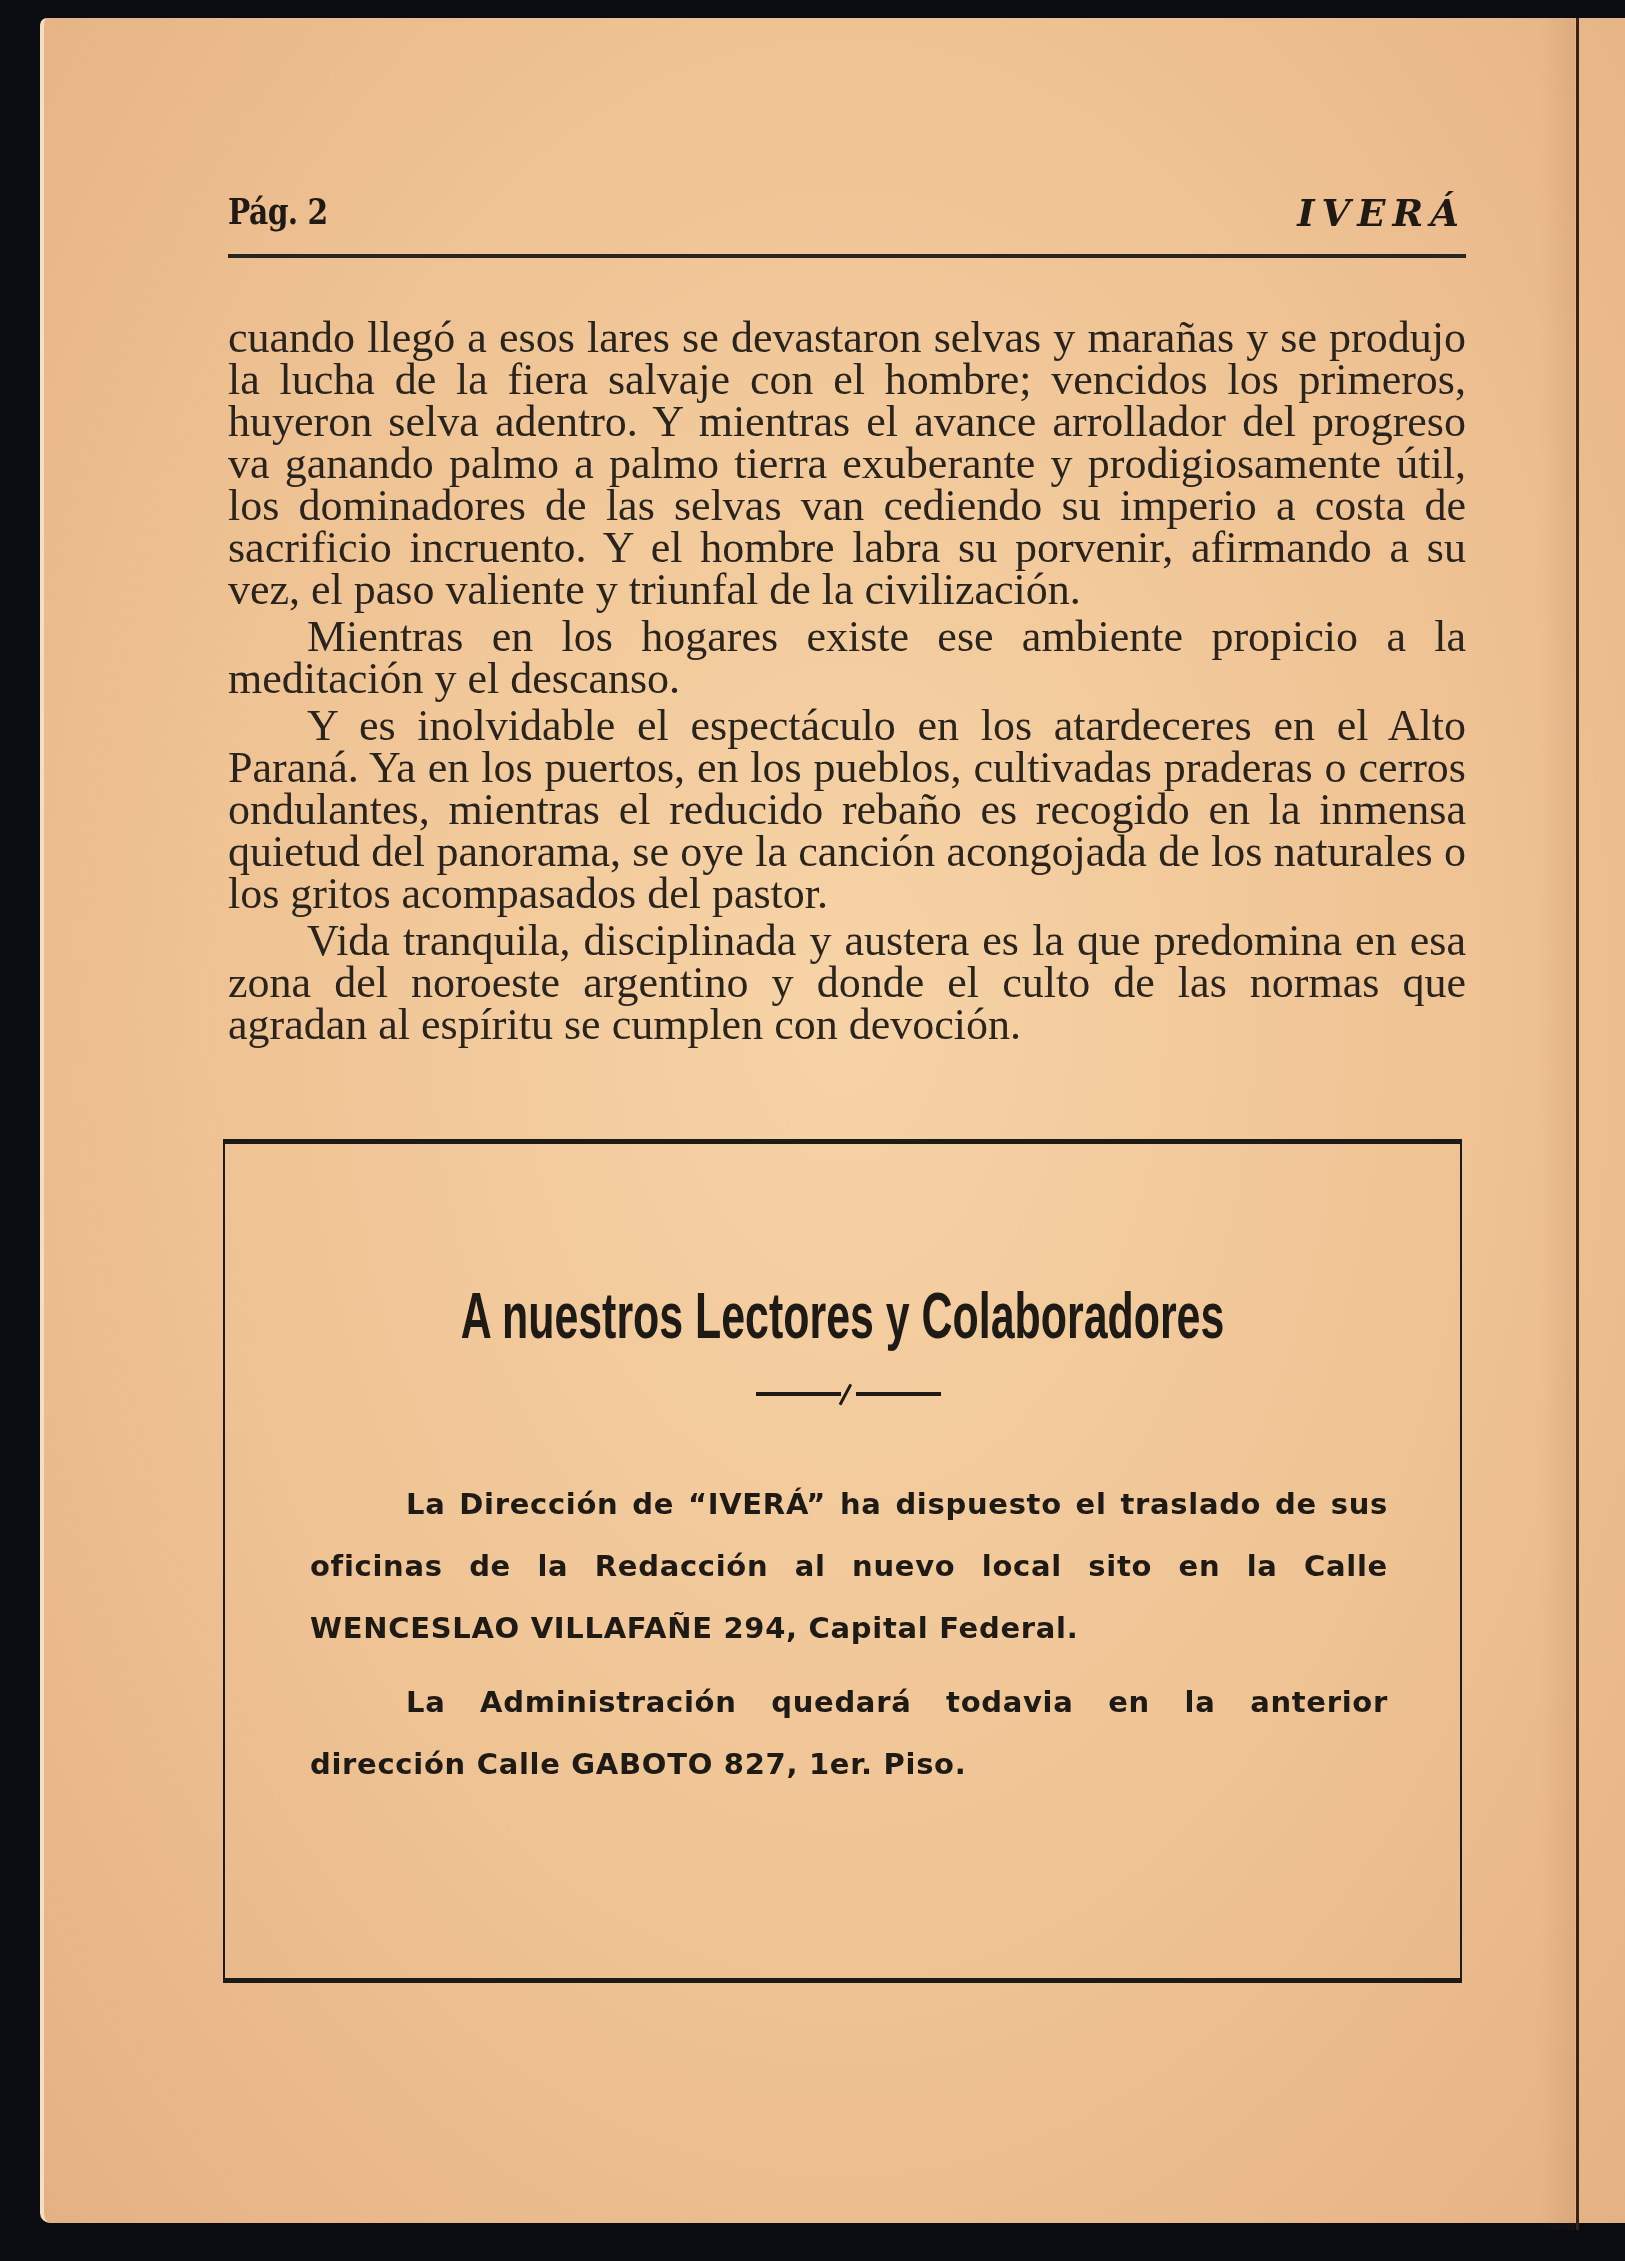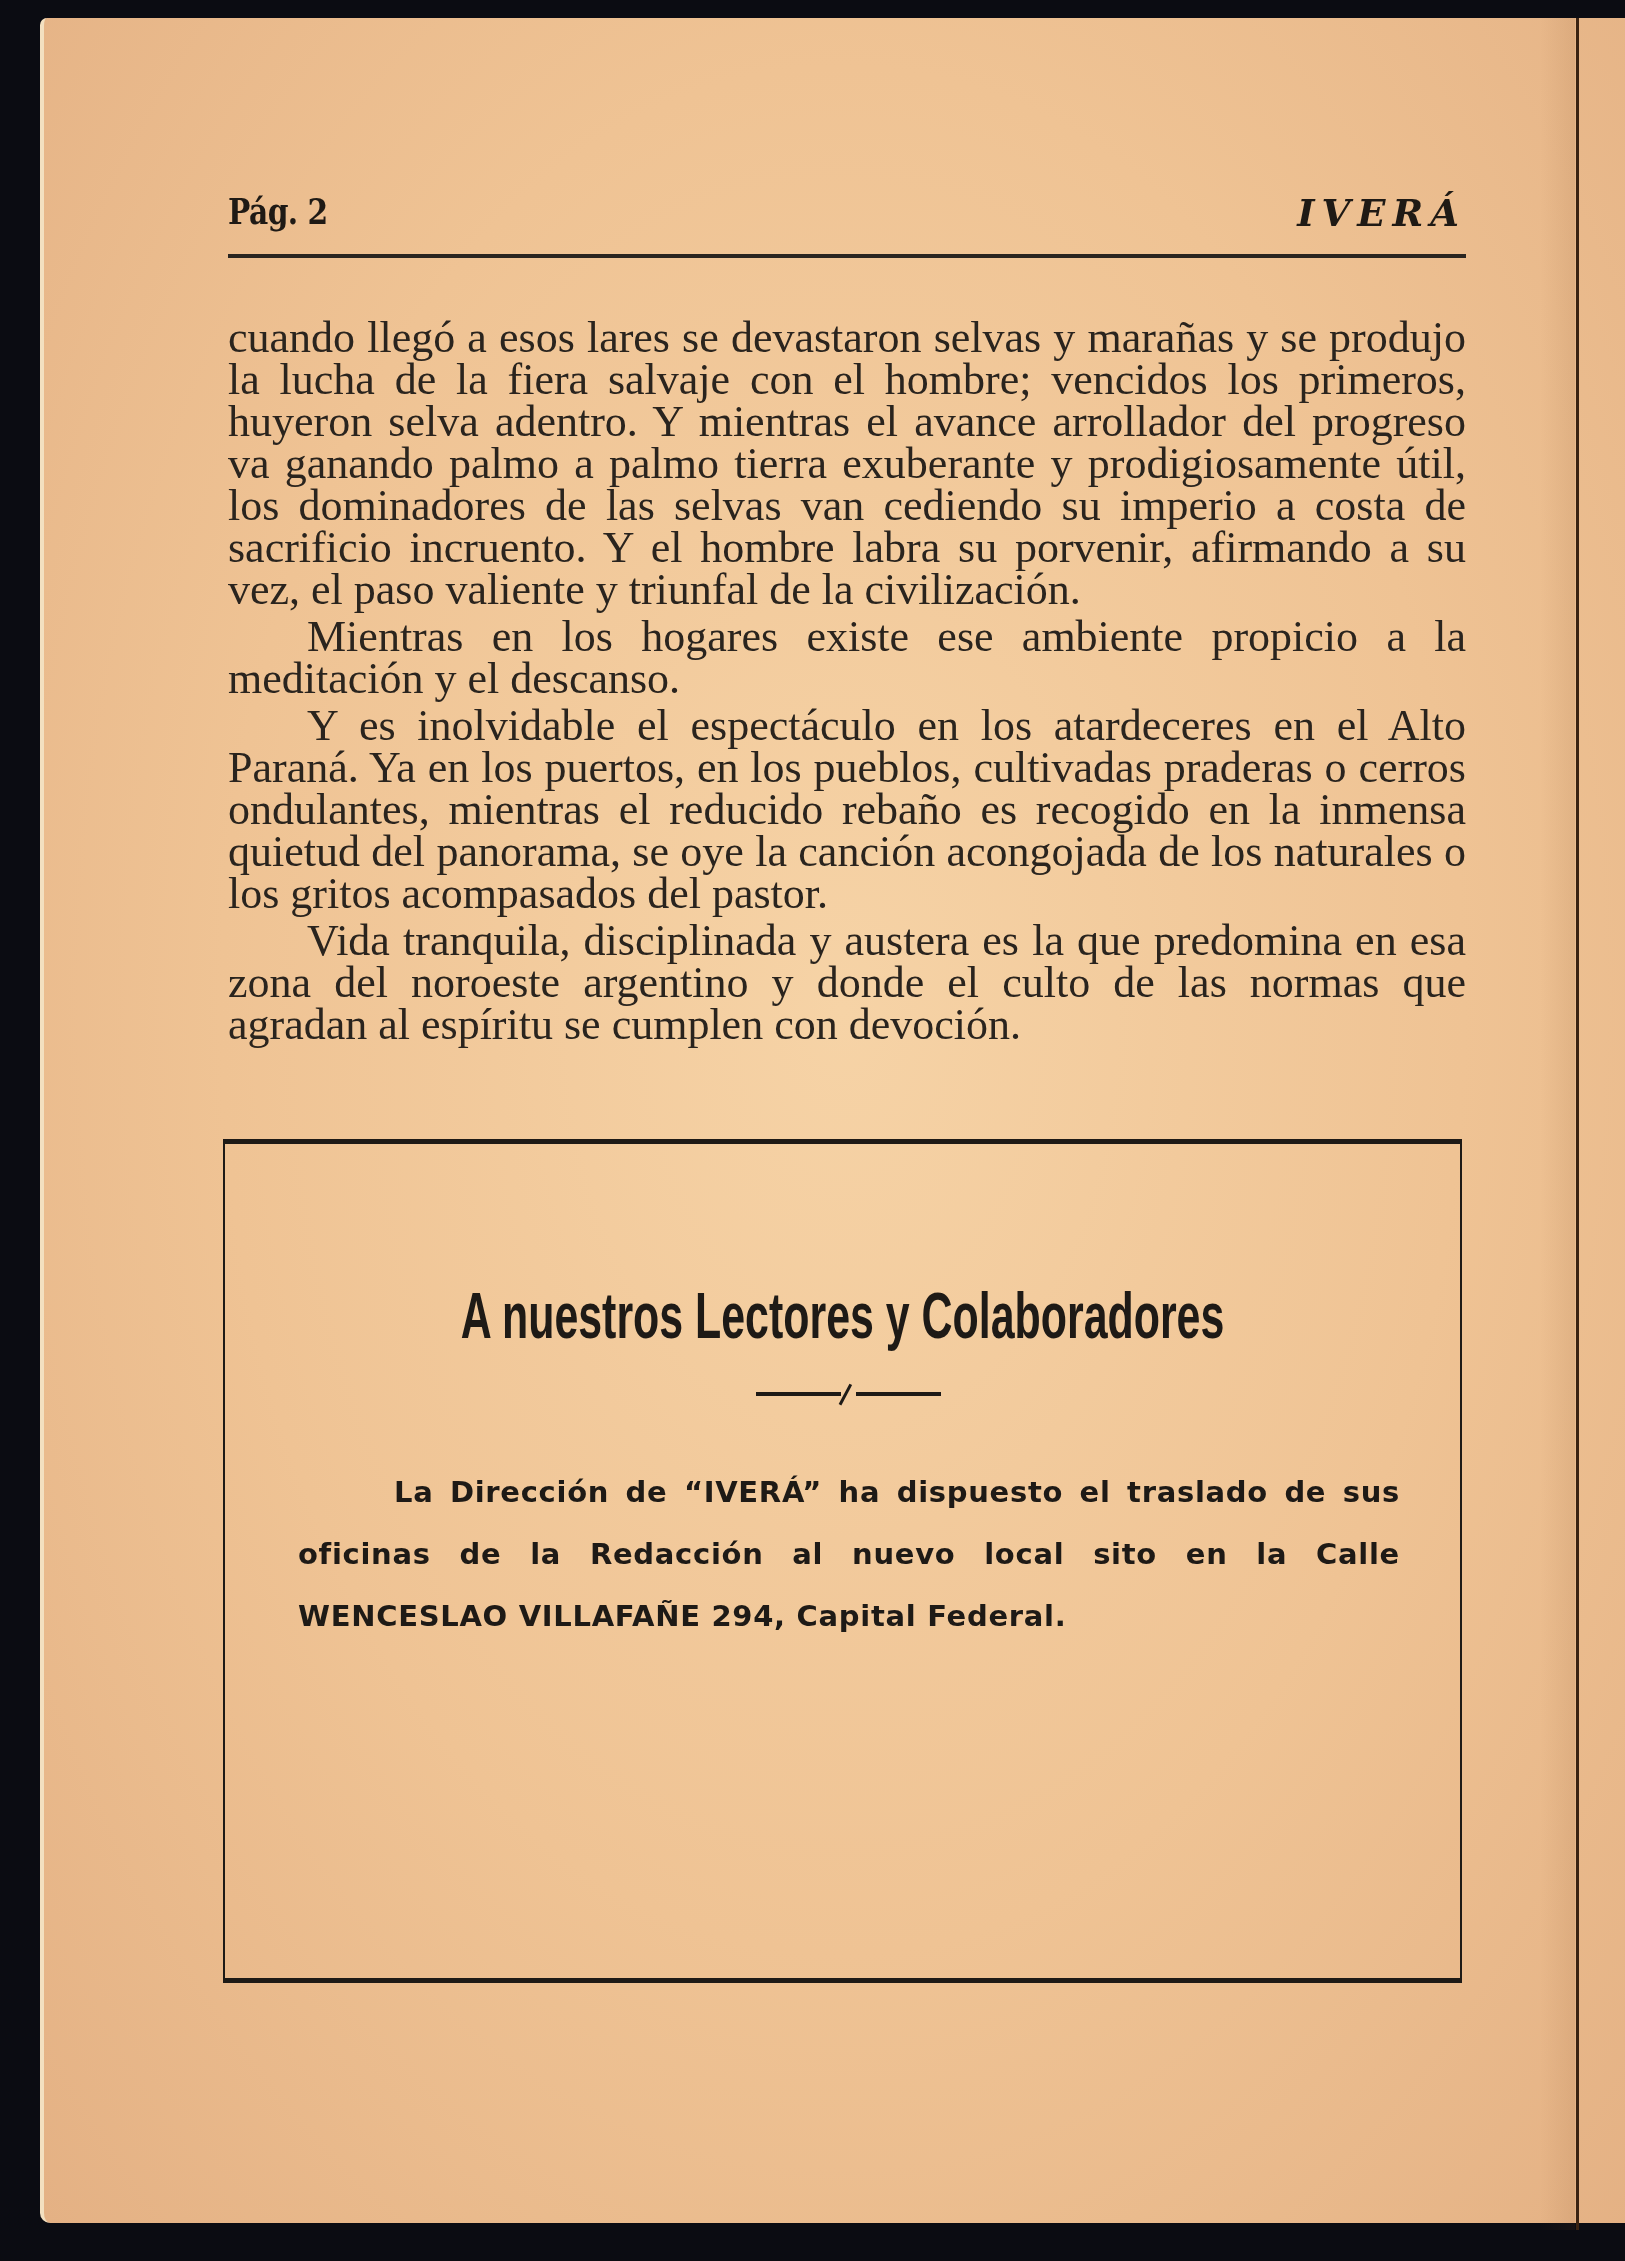--- a/index.html
+++ b/index.html
@@ -76,21 +76,21 @@
     .ornament .slash {
       position: absolute; left: 88px; top: 0; width: 2.8px; height: 22.6px;
       background: #1e1a16; transform: rotate(28deg);
     }
     .notice-body {
       position: absolute; left: 73px; top: 317px; width: 1102px;
       font-family: "DejaVu Sans", sans-serif; font-weight: bold;
       font-size: 29px; line-height: 62px; color: #1e1a16;
       text-align: justify; letter-spacing: 0.7px;
     }
-    .notice-body p { margin: 0; text-indent: 96px; }
+    .notice-body p { margin: 12px; text-indent: 96px; }
   </style>
 </head>
 <body>
 
 <div class="page"></div>
 <div class="fold-shadow"></div>
 <div class="fold"></div>
 
 <div class="header">
   <span class="page-num">Pág. 2</span>
@@ -107,15 +107,16 @@
 
 <div class="notice-box">
   <div class="notice-title">A nuestros Lectores y Colaboradores</div>
   <div class="ornament">
     <span class="line l"></span>
     <span class="slash"></span>
     <span class="line r"></span>
   </div>
   <div class="notice-body">
     <p>La Dirección de “IVERÁ” ha dispuesto el traslado de sus oficinas de la Redacción al nuevo local sito en la Calle WENCESLAO VILLAFAÑE 294, Capital Federal.</p>
+    <p>La Administración quedará todavia en la anterior dirección Calle GABOTO 827, 1er. Piso.</p>
   </div>
 </div>
 
 
 </body></html>

